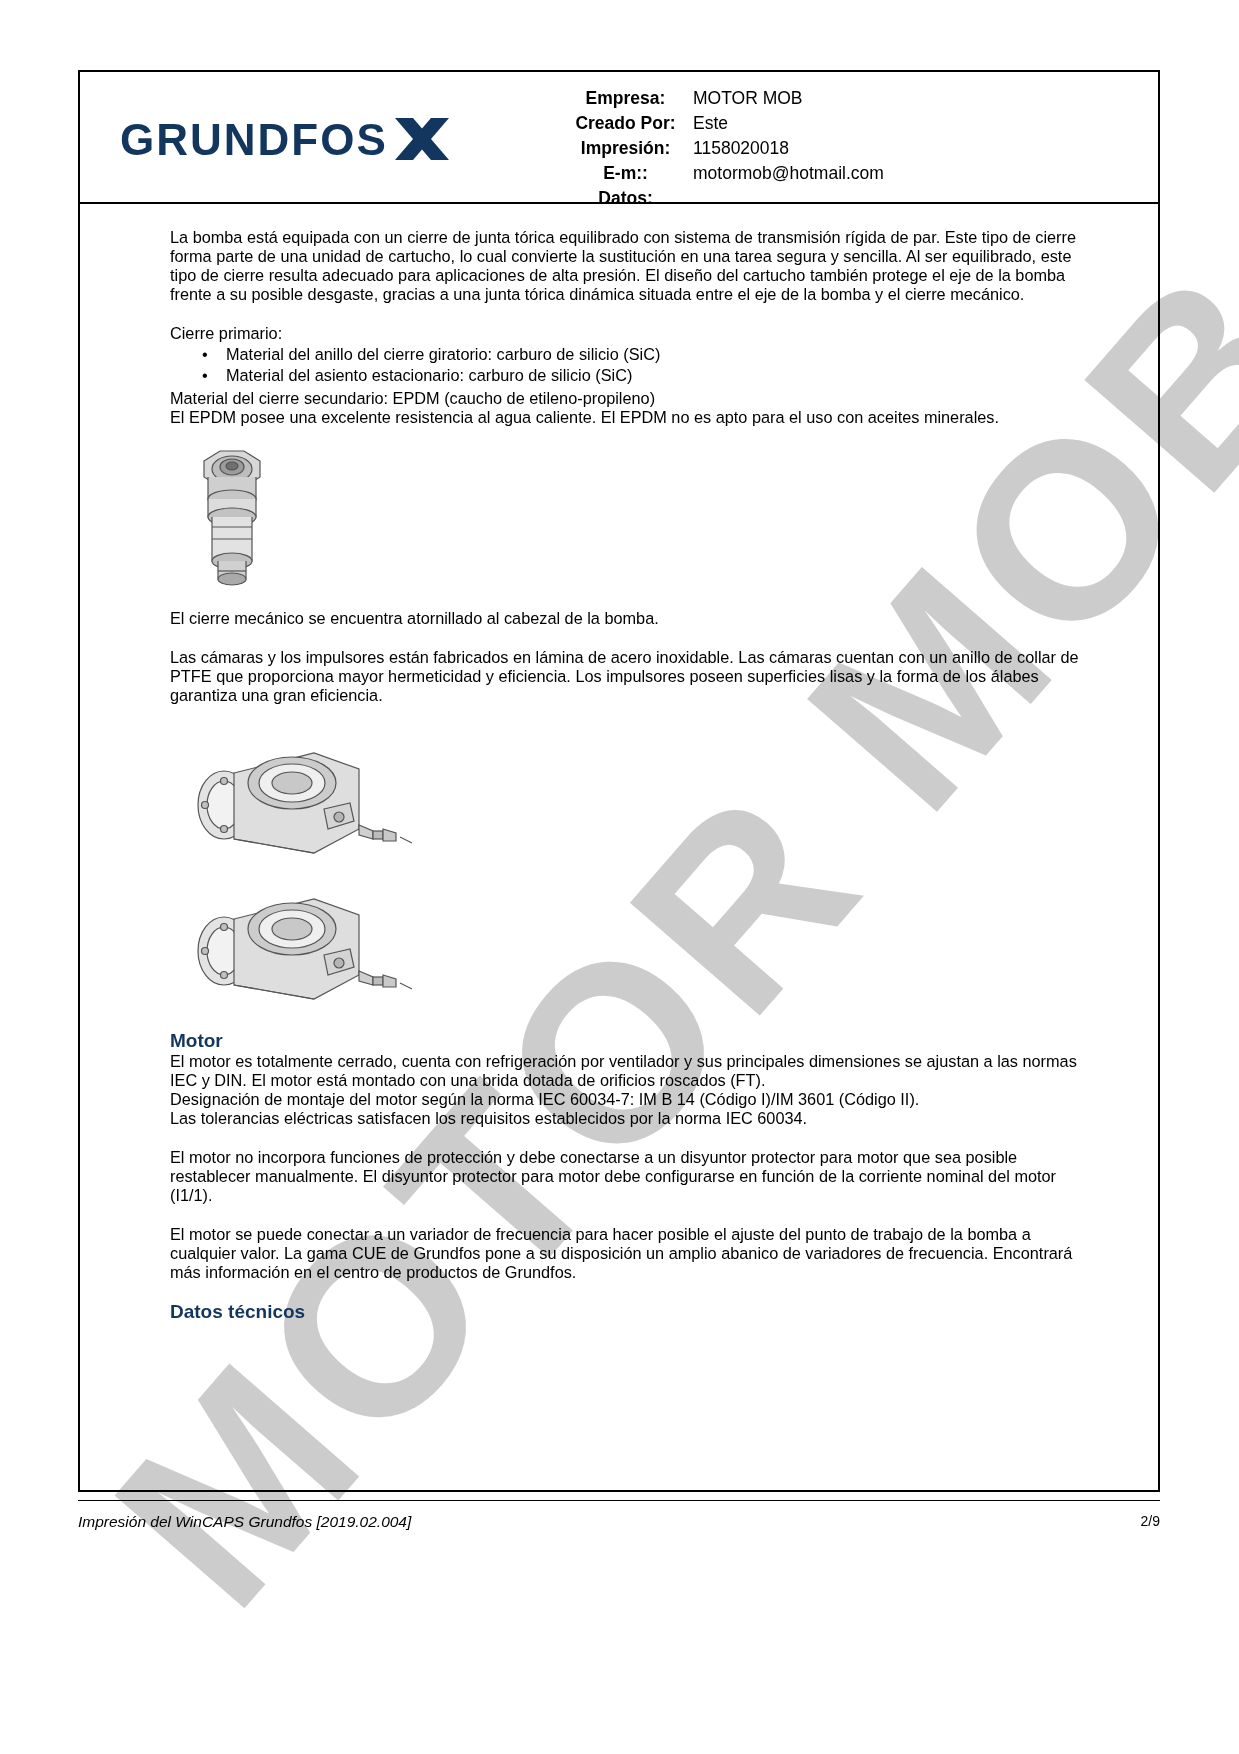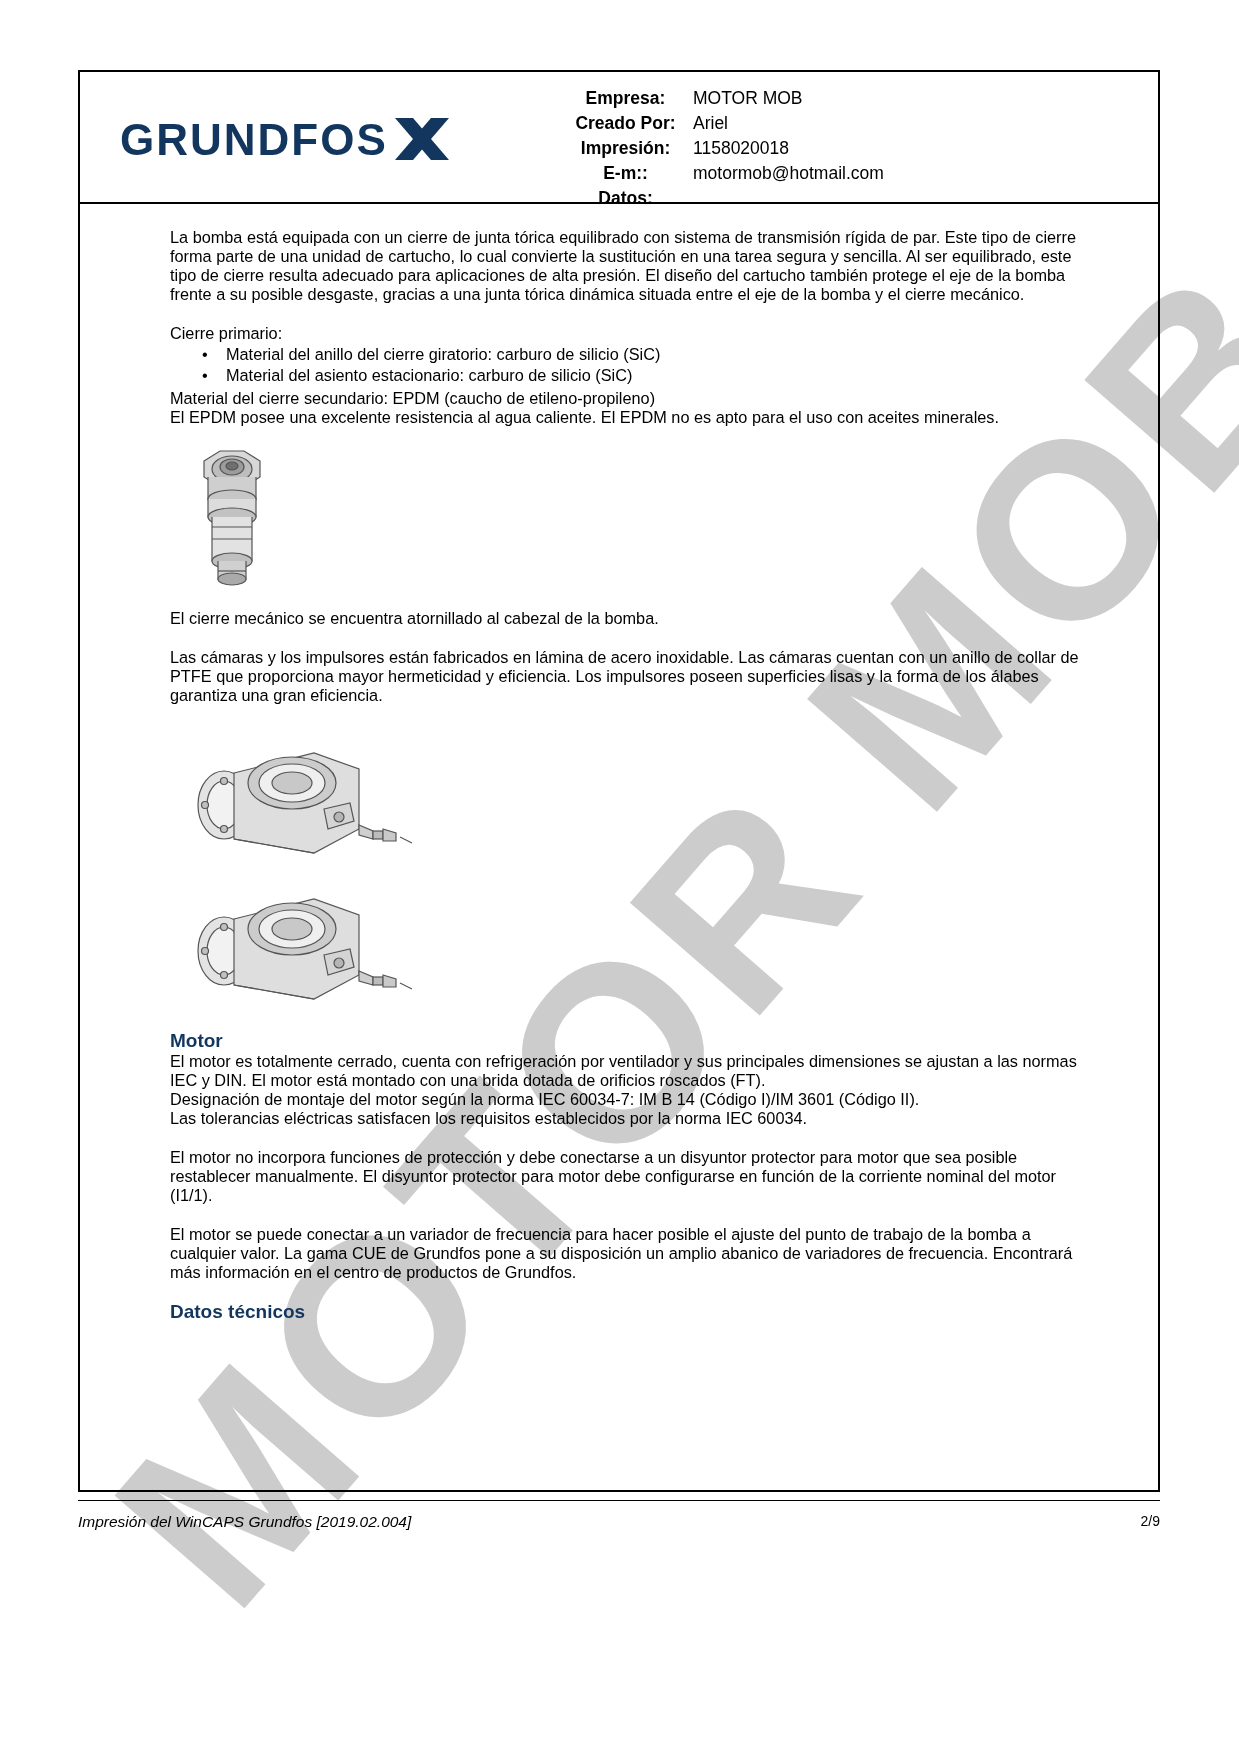--- a/index.html
+++ b/index.html
@@ -191,21 +191,21 @@
         </div>
       </div>
 
       <div class="meta">
         <div class="meta-row">
           <div class="meta-label">Empresa:</div>
           <div class="meta-value">MOTOR MOB</div>
         </div>
         <div class="meta-row">
           <div class="meta-label">Creado Por:</div>
-          <div class="meta-value">Ariel</div>
+          <div class="meta-value">Este</div>
         </div>
         <div class="meta-row">
           <div class="meta-label">Impresión:</div>
           <div class="meta-value">1158020018</div>
         </div>
         <div class="meta-row">
           <div class="meta-label">E-m::</div>
           <div class="meta-value">motormob@hotmail.com</div>
         </div>
         <div class="meta-row">

